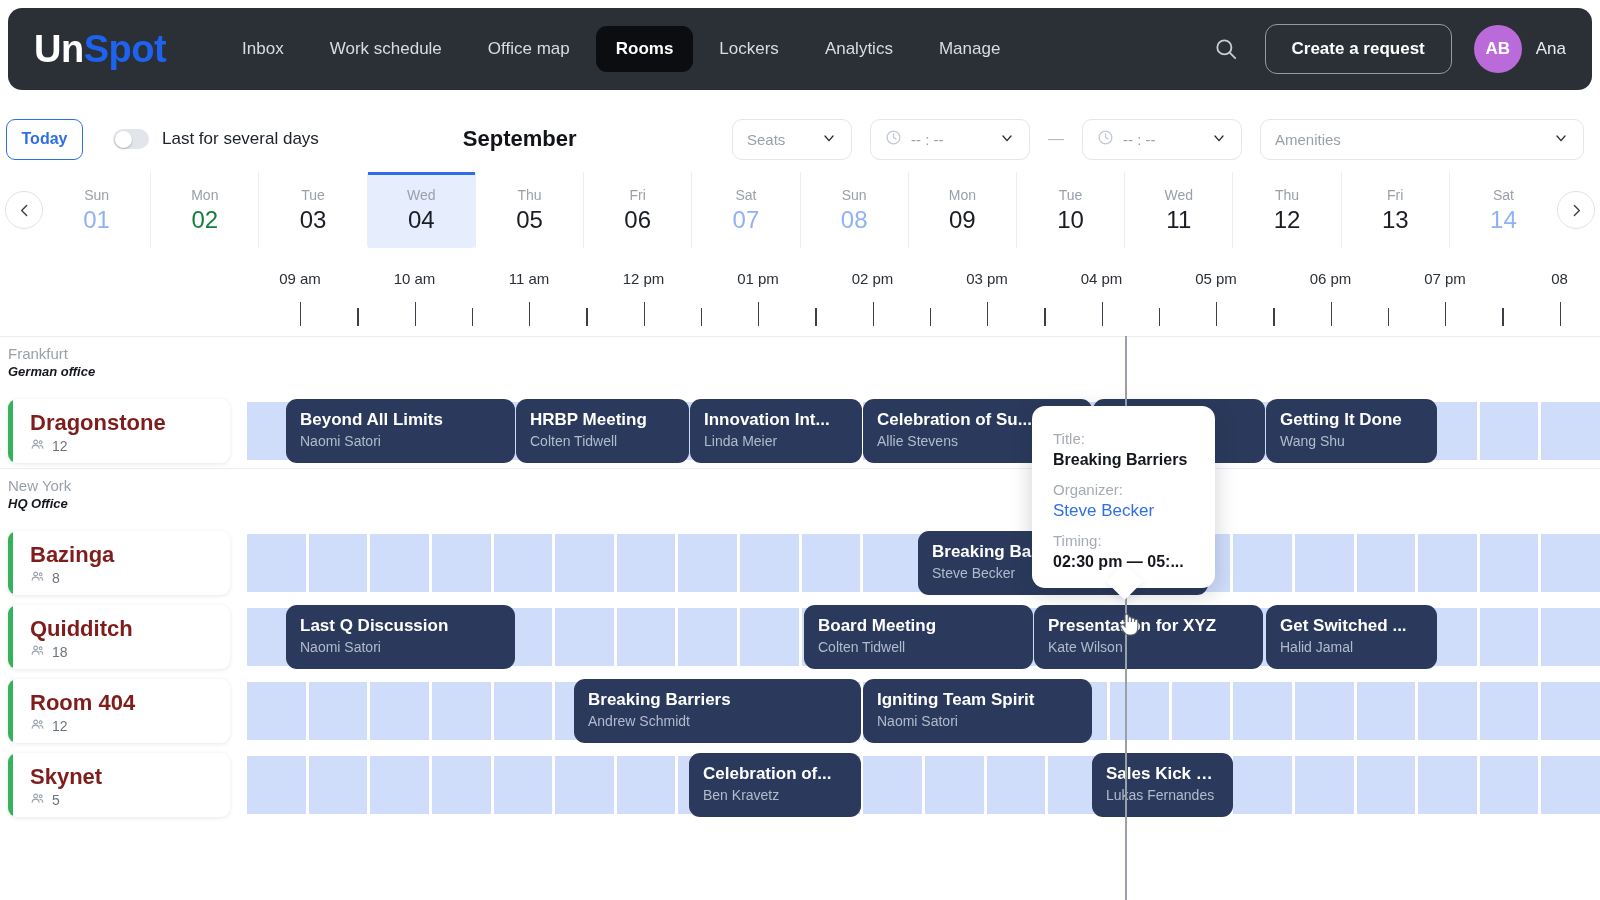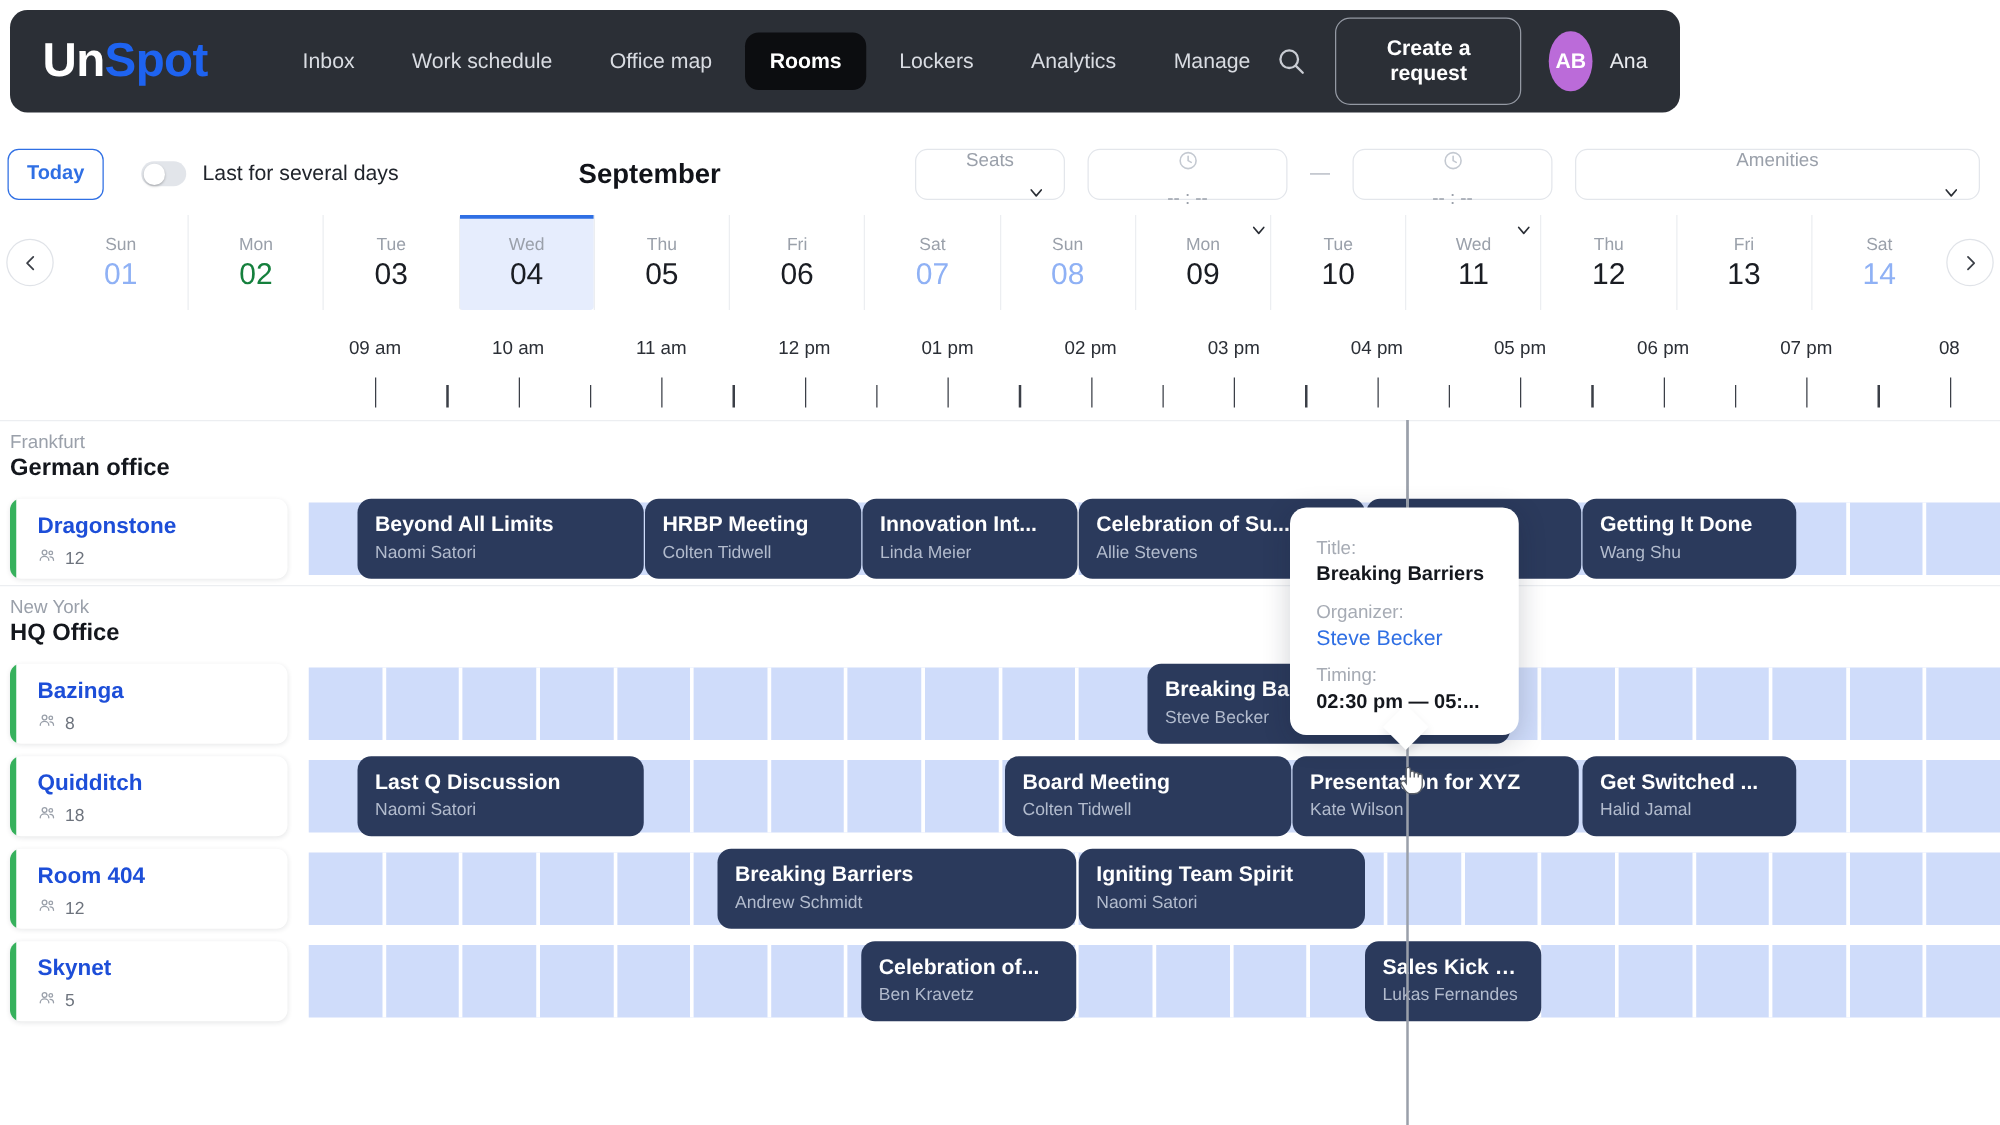--- a/index.html
+++ b/index.html
@@ -6,21 +6,21 @@
   html, body {
     width: 1600px; height: 900px;
     font-family: "Liberation Sans", sans-serif;
     background: #ffffff;
     overflow: hidden;
   }
 
   
   .topnav {
     position: absolute; left: 8px; top: 8px;
-    width: 1336px; height: 82px;
+    width: 1584px; height: 82px;
     background: #2b2f36;
     border-radius: 14px;
     display: flex; align-items: center;
   }
   .logo { margin-left: 26px; font-size: 38px; font-weight: 700; letter-spacing: -0.5px; }
   .logo .un { color: #ffffff; }
   .logo .spot { color: #1e63f0; }
   .navlinks { display: flex; align-items: center; margin-left: 56px; gap: 6px; }
   .navlink {
     color: #d9dce2; font-size: 17px; padding: 13px 20px;
@@ -63,21 +63,21 @@
     position: absolute; left: 1.5px; top: 1.5px; width: 17px; height: 17px;
     border-radius: 50%; background: #ffffff; box-shadow: 0 1px 2px rgba(0,0,0,.25);
   }
   .toggle-label { font-size: 17px; color: #20242b; }
   .month { margin-left: 144px; font-size: 22px; font-weight: 700; color: #111319; }
 
   .filters { display: flex; align-items: center; margin-left: auto; margin-right: 16px; gap: 18px; }
   .select {
     height: 41px; border: 1.4px solid #e3e6eb; border-radius: 10px;
     display: flex; align-items: center; padding: 0 14px; gap: 9px;
-    color: #9aa0aa; font-size: 15px; background: #fff; cursor: pointer; flex-direction: column;
+    color: #9aa0aa; font-size: 15px; background: #fff; cursor: pointer;
   }
   .select .chev { margin-left: auto; }
   .sel-seats { width: 120px; }
   .sel-time { width: 160px; }
   .sel-amen { width: 324px; }
   .dash { color: #b4b9c2; font-size: 16px; }
 
   
   .daystrip {
     position: absolute; left: 0; top: 172px; width: 1600px; height: 76px;
@@ -120,30 +120,30 @@
   .tick.minor { top: 56px; height: 18px; }
 
   
   .body { position: absolute; left: 0; top: 336px; width: 1600px; height: 564px; }
 
   .officehdr {
     position: relative; height: 58px; background: #ffffff;
     border-top: 1px solid #eceef1;
   }
   .officehdr .city { position: absolute; left: 8px; top: 8px; font-size: 15px; color: #9aa0aa; }
-  .officehdr .oname { position: absolute; left: 8px; top: 27px; font-size: 19px; font-weight: 700; color: #14171d; }
+  .officehdr .oname { position: absolute; left: 8px; top: 27px; font-size: 13px; font-weight: 700; color: #14171d; font-style: italic; }
 
   .roomrow { position: relative; height: 74px; }
   .roomcard {
     position: absolute; left: 8px; top: 5px; width: 222px; height: 64px;
     background: #ffffff; border-radius: 9px; box-shadow: 0 1px 4px rgba(20,25,40,.10);
     overflow: hidden;
   }
   .roomcard .bar { position: absolute; left: 0; top: 0; bottom: 0; width: 5px; background: #36b15c; }
-  .roomcard .rname { position: absolute; left: 22px; top: 11px; font-size: 18px; font-weight: 700; color: #1d4ed8; }
+  .roomcard .rname { position: absolute; left: 22px; top: 11px; font-size: 22px; font-weight: 700; color: #7f1d1d; }
   .roomcard .cap { position: absolute; left: 22px; top: 38px; font-size: 14px; color: #6d737d; display: flex; align-items: center; gap: 7px; }
 
   .track {
     position: absolute; left: 247px; top: 0; right: 0; height: 74px;
   }
   .slots { position: absolute; left: 0; top: 8px; right: 0; height: 58px; display: flex; }
   .slot { flex: 1; background: #cfdcfa; border-right: 3px solid #ffffff; }
   .slot:last-child { border-right: none; }
 
   .event {

